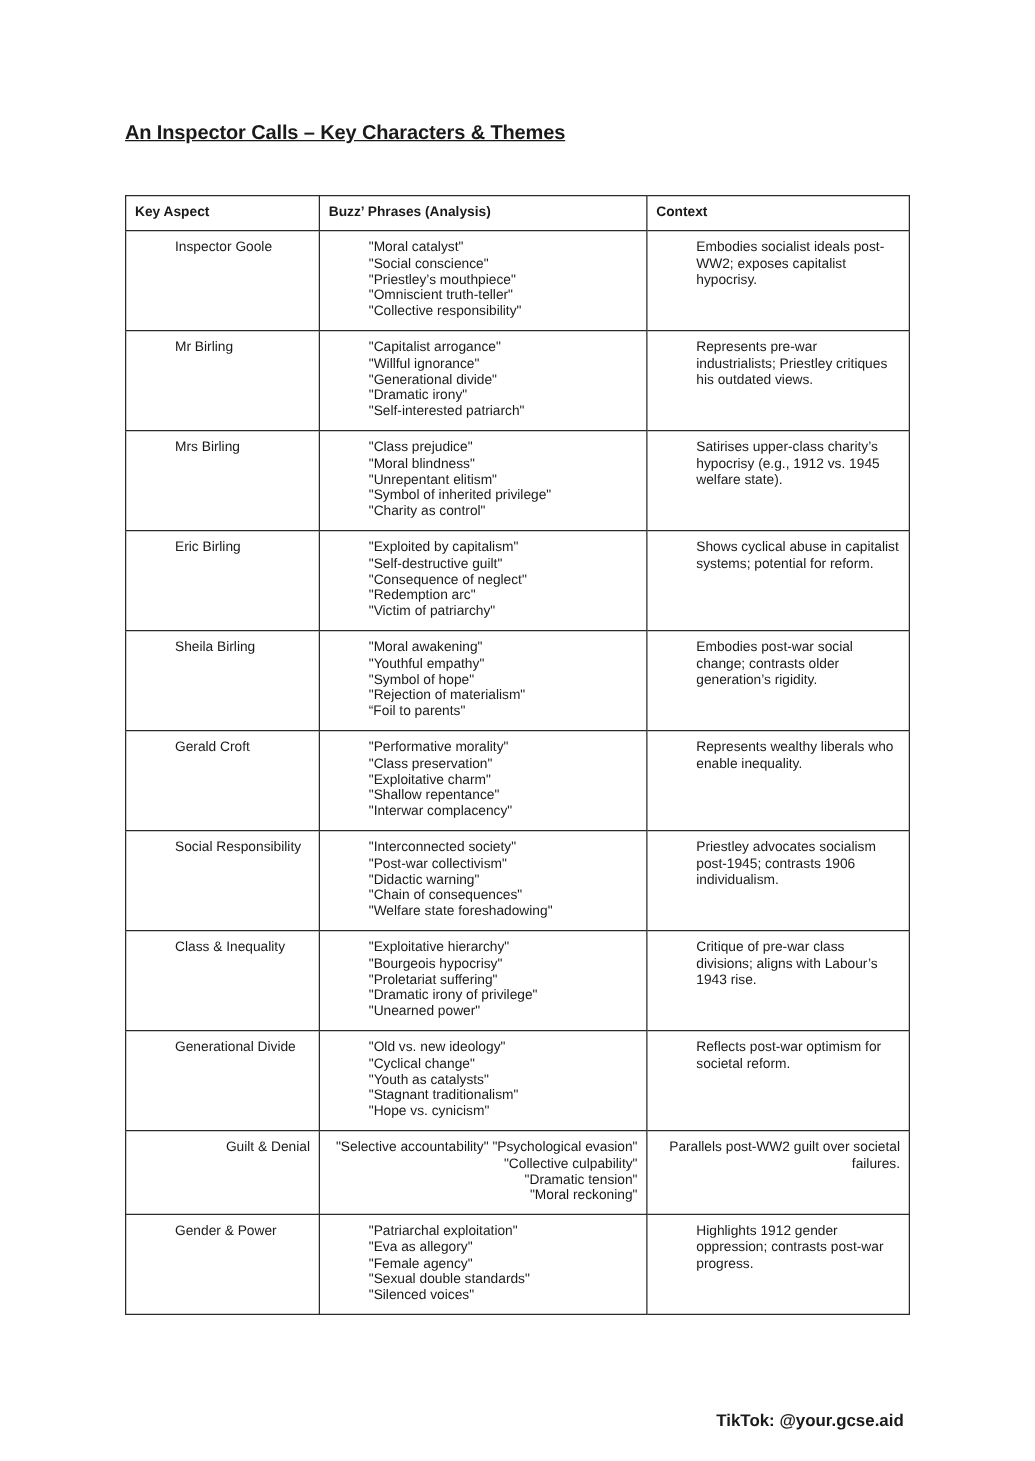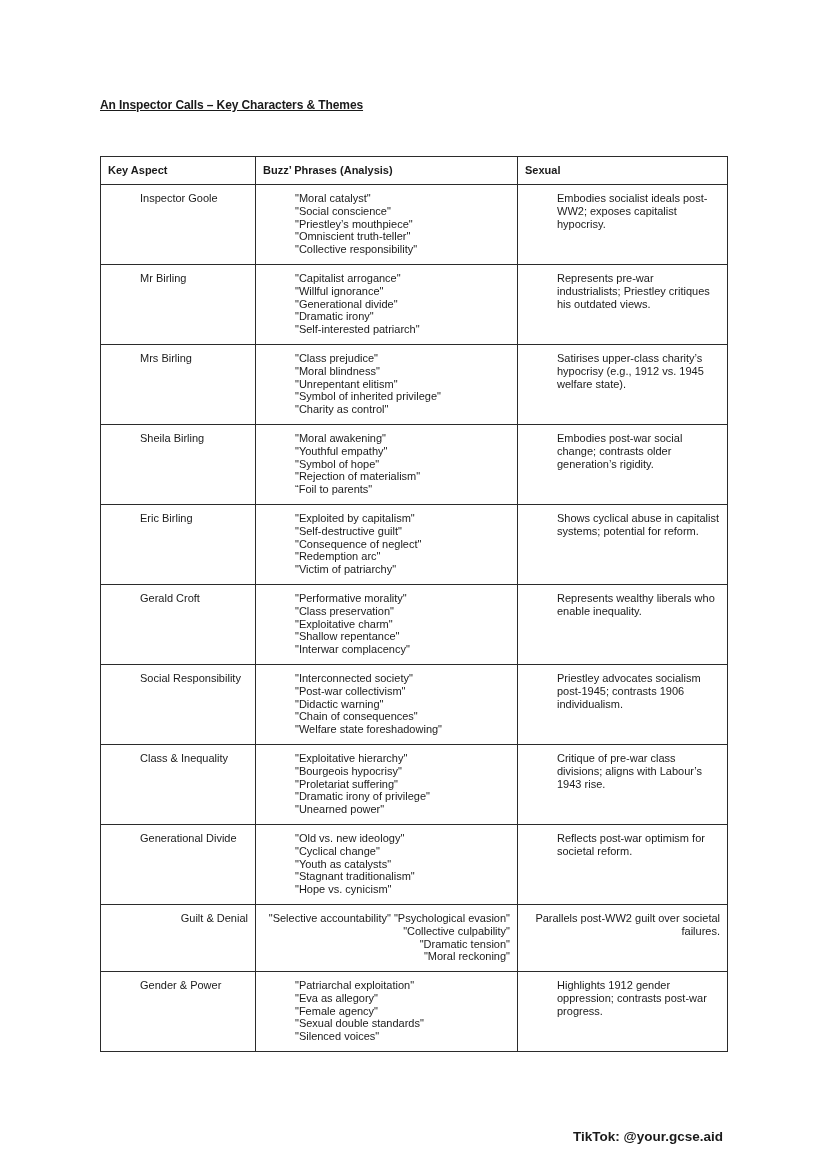--- a/index.html
+++ b/index.html
@@ -1,18 +1,18 @@
 <!DOCTYPE html>
 <html><head>
 <meta charset="utf-8">
 <style>
   html, body { margin: 0; padding: 0; background: #ffffff; }
   body { width: 828px; height: 1169px; position: relative; overflow: hidden;
          font-family: "Liberation Sans", sans-serif; color: #1a1a1a; }
-  .title { position: absolute; left: 100px; top: 98px; font-size: 12px; font-weight: bold;
+  .title { position: absolute; left: 100px; top: 98px; font-size: 16px; font-weight: bold;
            text-decoration: underline; letter-spacing: -0.1px; margin: 0; }
   table.grid { position: absolute; left: 100px; top: 156px; width: 627px;
                border-collapse: collapse; table-layout: fixed; }
   table.grid th, table.grid td { border: 1.5px solid #2b2b2b; vertical-align: top;
                text-align: left; padding: 7px 7px 0 7px; font-size: 11px; line-height: 12.8px; }
   table.grid th { font-weight: bold; height: 20px; padding-top: 7px; }
   col.c1 { width: 155px; } col.c2 { width: 262px; } col.c3 { width: 210px; }
   tr.r80 td { height: 72px; padding-left: 39px; }
   tr.r66 td { height: 59px; text-align: right; }
   .phrase { display: block; }
@@ -26,21 +26,21 @@
 <table class="grid">
   <colgroup>
       <col class="c1">
       <col class="c2">
       <col class="c3">
     </colgroup>
   <thead>
     <tr>
       <th>Key Aspect</th>
       <th>Buzz’ Phrases (Analysis)</th>
-      <th>Sexual</th>
+      <th>Context</th>
     </tr>
   </thead>
   <tbody>
     <tr class="r80">
       <td>Inspector Goole</td>
       <td>
         <span class="phrase">"Moral catalyst"</span>
         <span class="phrase">"Social conscience"</span>
         <span class="phrase">"Priestley’s mouthpiece"</span>
         <span class="phrase">"Omniscient truth-teller"</span>
@@ -64,40 +64,40 @@
       <td>
         <span class="phrase">"Class prejudice"</span>
         <span class="phrase">"Moral blindness"</span>
         <span class="phrase">"Unrepentant elitism"</span>
         <span class="phrase">"Symbol of inherited privilege"</span>
         <span class="phrase">"Charity as control"</span>
       </td>
       <td>Satirises upper-class charity’s hypocrisy (e.g., 1912 vs. 1945 welfare state).</td>
     </tr>
     <tr class="r80">
+      <td>Eric Birling</td>
+      <td>
+        <span class="phrase">"Exploited by capitalism"</span>
+        <span class="phrase">"Self-destructive guilt"</span>
+        <span class="phrase">"Consequence of neglect"</span>
+        <span class="phrase">"Redemption arc"</span>
+        <span class="phrase">"Victim of patriarchy"</span>
+      </td>
+      <td>Shows cyclical abuse in capitalist systems; potential for reform.</td>
+    </tr>
+    <tr class="r80">
       <td>Sheila Birling</td>
       <td>
         <span class="phrase">"Moral awakening"</span>
         <span class="phrase">"Youthful empathy"</span>
         <span class="phrase">"Symbol of hope"</span>
         <span class="phrase">"Rejection of materialism"</span>
         <span class="phrase">“Foil to parents"</span>
       </td>
       <td>Embodies post-war social change; contrasts older generation’s rigidity.</td>
-    </tr>
-    <tr class="r80">
-      <td>Eric Birling</td>
-      <td>
-        <span class="phrase">"Exploited by capitalism"</span>
-        <span class="phrase">"Self-destructive guilt"</span>
-        <span class="phrase">"Consequence of neglect"</span>
-        <span class="phrase">"Redemption arc"</span>
-        <span class="phrase">"Victim of patriarchy"</span>
-      </td>
-      <td>Shows cyclical abuse in capitalist systems; potential for reform.</td>
     </tr>
     <tr class="r80">
       <td>Gerald Croft</td>
       <td>
         <span class="phrase">"Performative morality"</span>
         <span class="phrase">"Class preservation"</span>
         <span class="phrase">"Exploitative charm"</span>
         <span class="phrase">"Shallow repentance"</span>
         <span class="phrase">"Interwar complacency"</span>
       </td>

